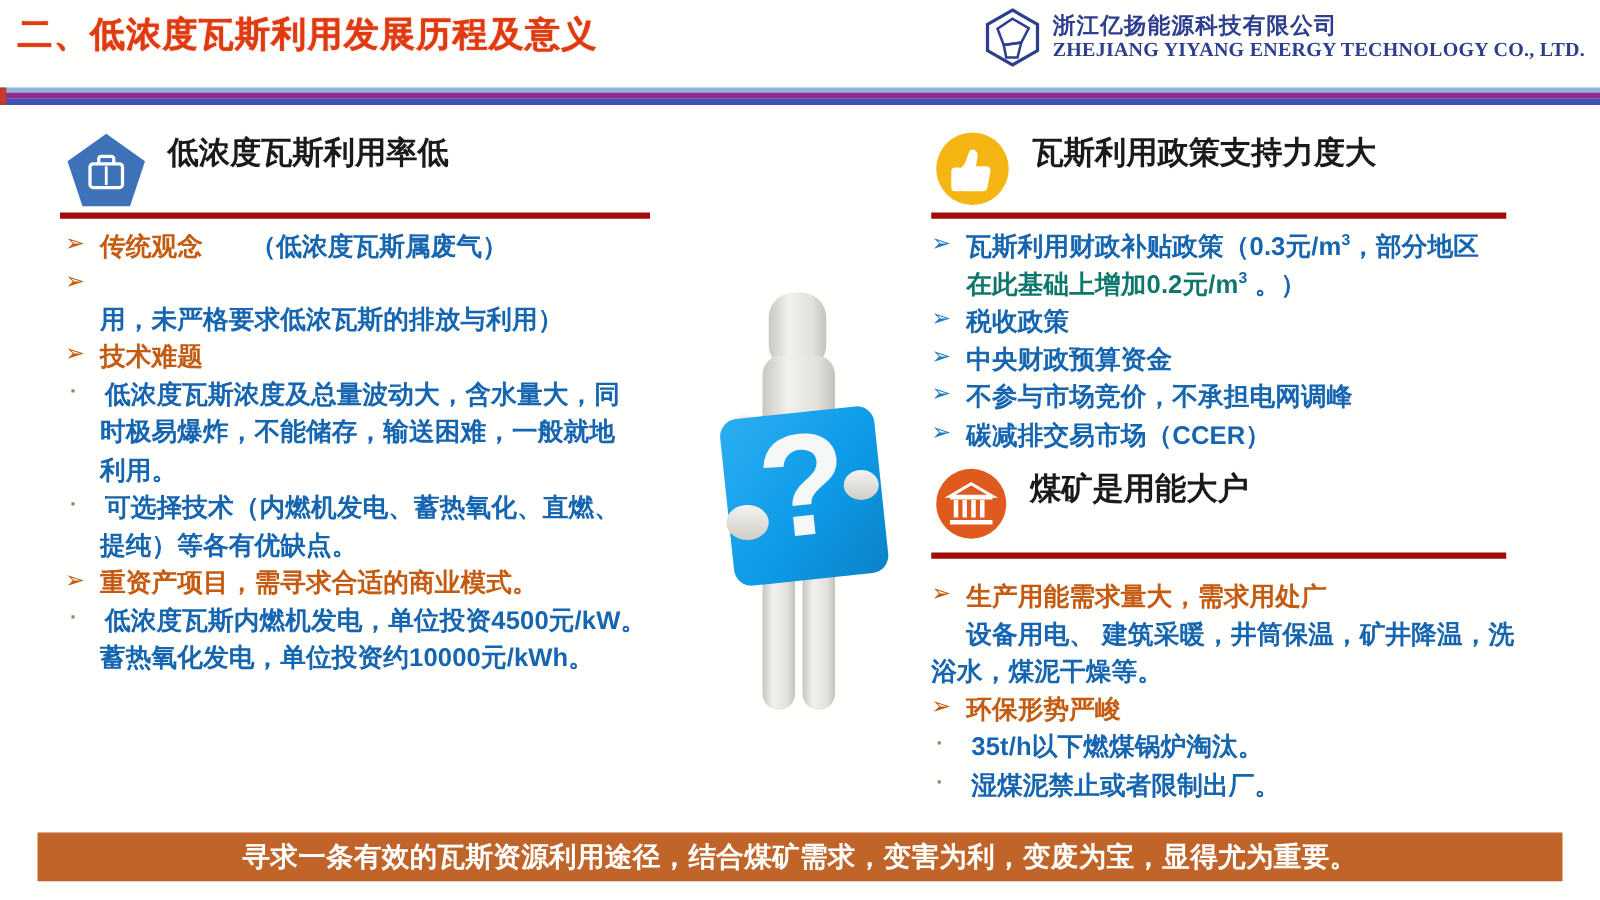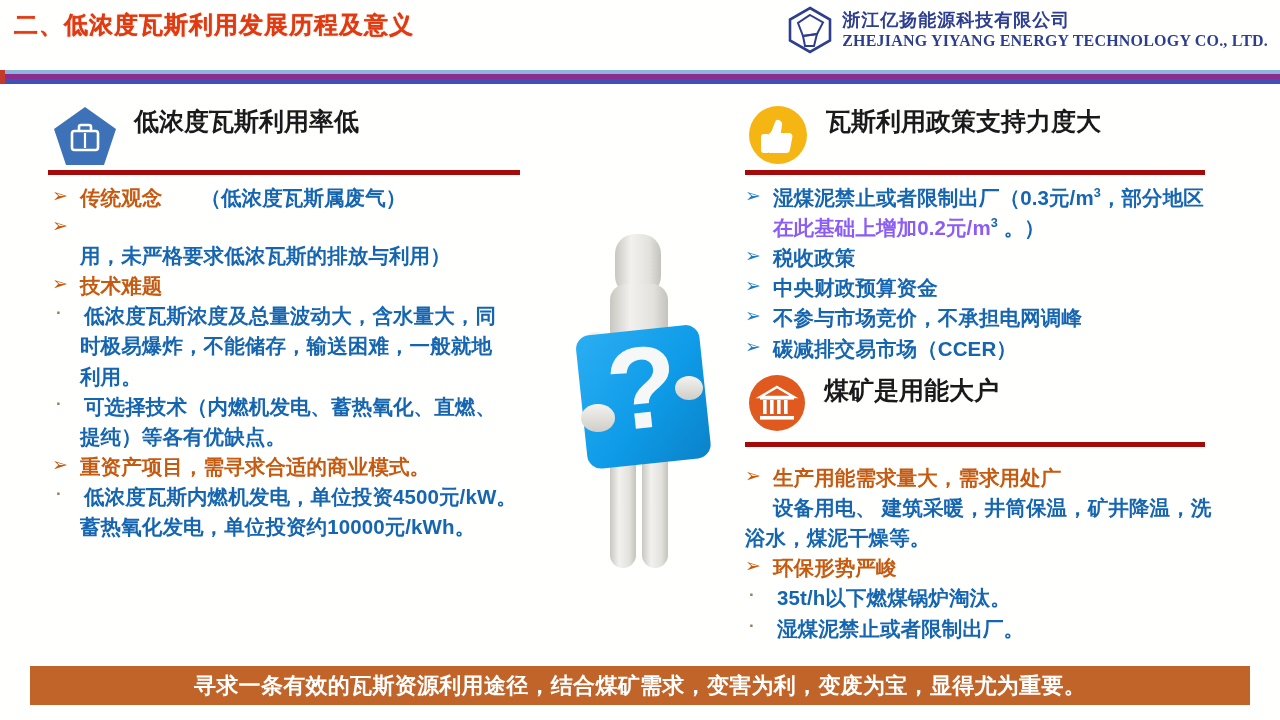--- a/index.html
+++ b/index.html
@@ -9,21 +9,21 @@
     background:#FFFFFD;
     font-family:"Liberation Sans","DejaVu Sans",sans-serif;
     position:relative;
   }
   .slide{position:relative;width:1280px;height:720px;overflow:hidden;background:#FFFFFE;}
 
   
   .header{position:absolute;left:0;top:0;width:1280px;height:88px;}
   .slide-title{
     position:absolute;left:14px;top:9px;
-    font-size:24px;font-weight:bold;color:#E03A11;
+    font-size:28px;font-weight:bold;color:#E03A11;
     letter-spacing:1px;white-space:nowrap;
     text-shadow:0 0 1px #E03A11;
   }
   .logo-wrap{position:absolute;right:12px;top:6px;display:flex;align-items:center;gap:9px;}
   .logo-mark{width:46px;height:48px;flex:0 0 auto;}
   .logo-text{display:flex;flex-direction:column;line-height:1;}
   .logo-cn{font-size:18px;font-weight:bold;color:#2E3E8F;letter-spacing:1px;white-space:nowrap;}
   .logo-en{font-size:16px;font-weight:bold;color:#2E3E8F;letter-spacing:.2px;white-space:nowrap;margin-top:4px;
            font-family:"Liberation Serif","DejaVu Serif",serif;}
 
@@ -203,25 +203,25 @@
         <rect x="13" y="29" width="9" height="19" rx="3" fill="#FFFFFF"></rect>
       </svg>
     </span>
     <span class="sec-title" style="margin-left:18px;">瓦斯利用政策支持力度大</span>
   </div>
   <div class="sec-rule" style="left:745px;top:170px;width:460px;"></div>
 
   <div class="bullets" id="right1-bullets" style="left:745px;top:183px;width:510px;">
       <div class="b-row">
         <span class="b-mark arrow-b" style="color: rgb(31, 123, 196);">➢</span>
-        <span class="b-text"><span style="color: rgb(21, 101, 176);">湿煤泥禁止或者限制出厂（0.3元/m</span><sup style="color: rgb(21, 101, 176);">3</sup><span style="color: rgb(21, 101, 176);">，部分地区</span></span>
-      </div>
-      <div class="b-row">
-        <span class="b-mark none"></span>
-        <span class="b-text"><span style="color: #8b5cf6; text-align: right;">在此基础上增加0.2元/m</span><sup style="color: rgb(21, 101, 176);">3</sup><span style="color: rgb(21, 101, 176);"> 。）</span></span>
+        <span class="b-text"><span style="color: rgb(21, 101, 176);">瓦斯利用财政补贴政策（0.3元/m</span><sup style="color: rgb(21, 101, 176);">3</sup><span style="color: rgb(21, 101, 176);">，部分地区</span></span>
+      </div>
+      <div class="b-row">
+        <span class="b-mark none"></span>
+        <span class="b-text"><span style="color: #0f766e; text-align: right;">在此基础上增加0.2元/m</span><sup style="color: rgb(21, 101, 176);">3</sup><span style="color: rgb(21, 101, 176);"> 。）</span></span>
       </div>
       <div class="b-row">
         <span class="b-mark arrow-b" style="color: rgb(31, 123, 196);">➢</span>
         <span class="b-text"><span style="color: rgb(21, 101, 176);">税收政策</span></span>
       </div>
       <div class="b-row">
         <span class="b-mark arrow-b" style="color: rgb(31, 123, 196);">➢</span>
         <span class="b-text"><span style="color: rgb(21, 101, 176);">中央财政预算资金</span></span>
       </div>
       <div class="b-row">

